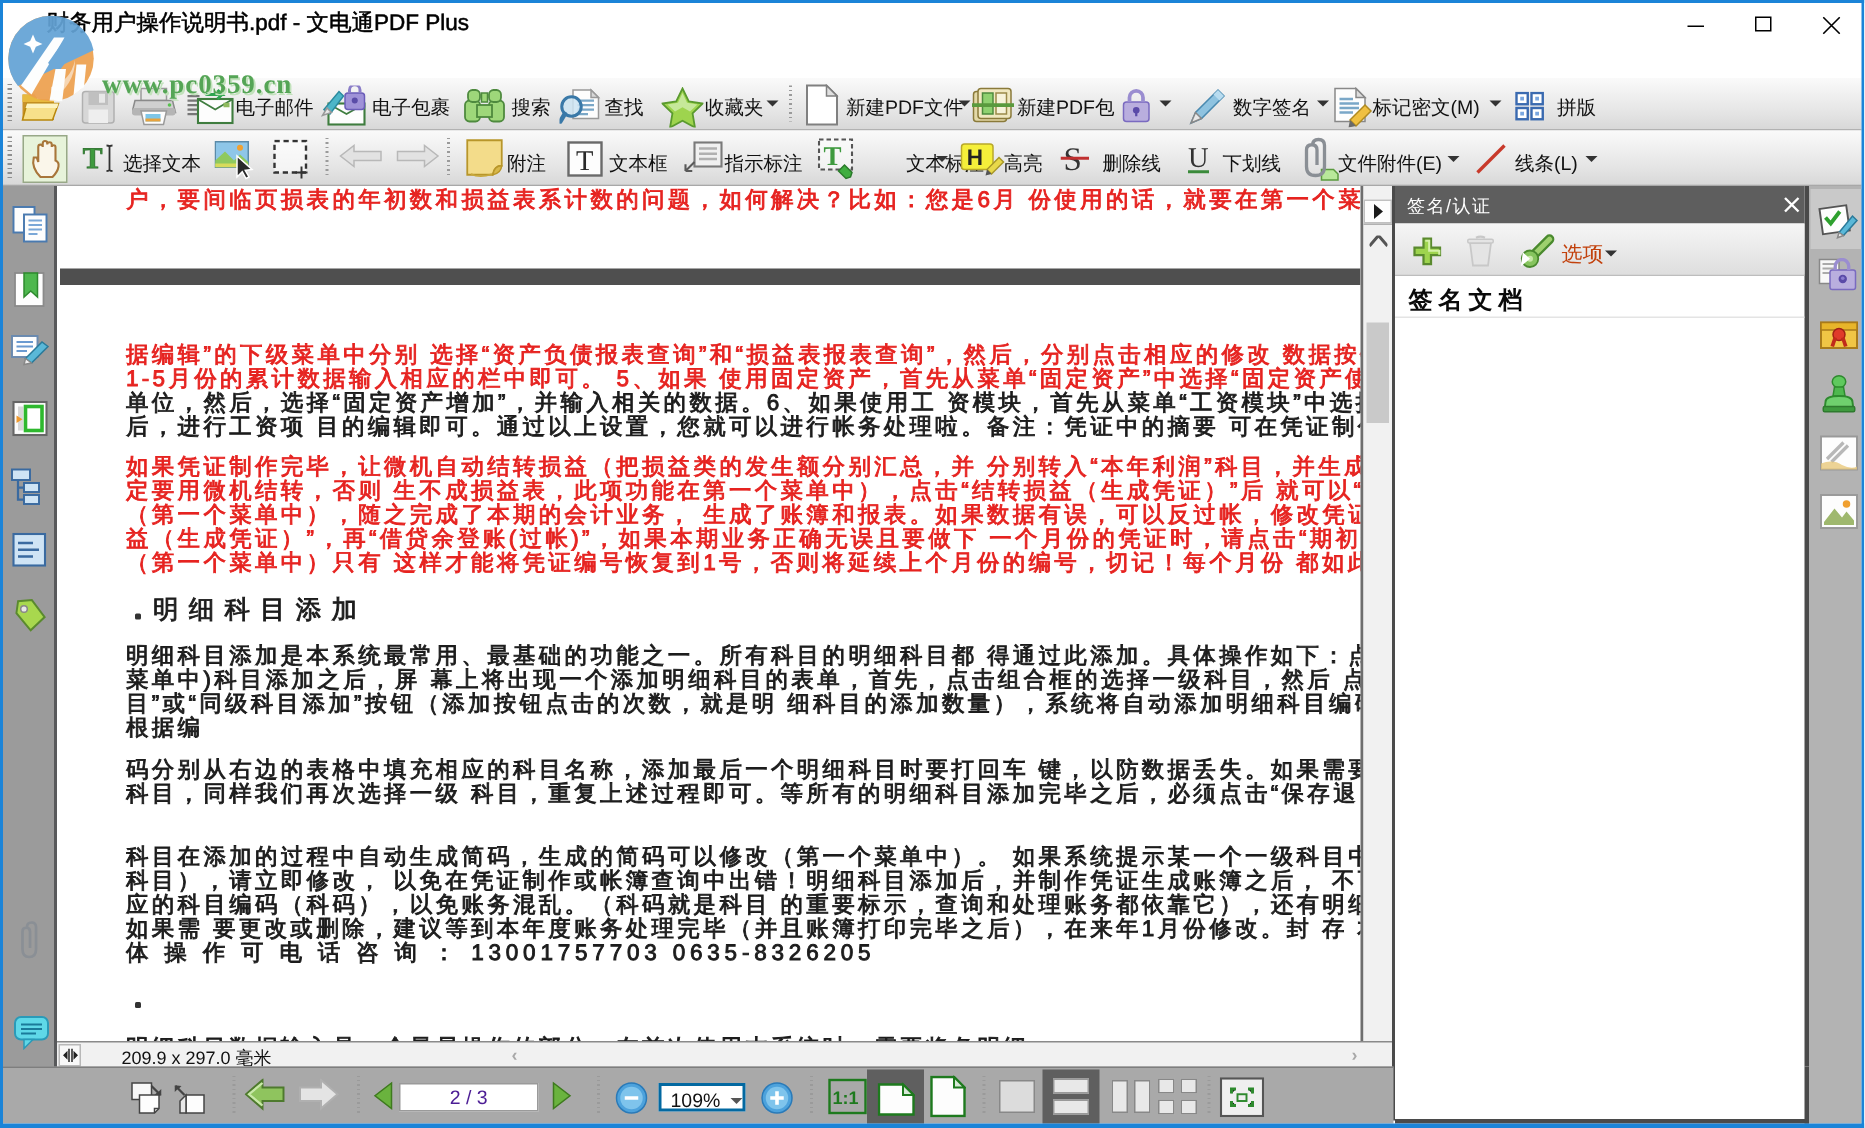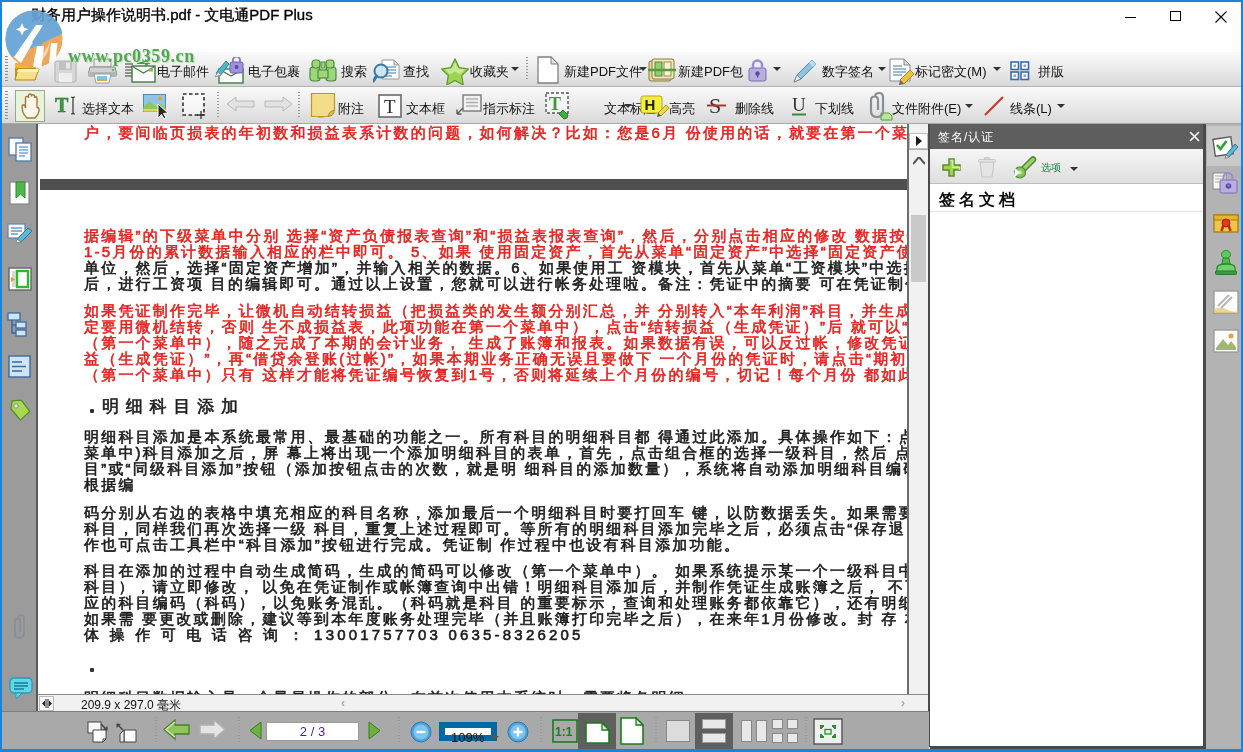--- a/index.html
+++ b/index.html
@@ -331,21 +331,20 @@
 <div class="dl red" style="left:44px;top:227px">益（生成凭证）”，再“借贷余登账(过帐)”，如果本期业务正确无误且要做下 一个月份的凭证时，请点击“期初数据处理（凭证）”，</div>
 <div class="dl red" style="left:44px;top:243px">（第一个菜单中）只有 这样才能将凭证编号恢复到1号，否则将延续上个月份的编号，切记！每个月份 都如此。</div>
 <div class="dl hd" style="left:62px;top:272px">明细科目添加</div>
       <div class="abs" style="left:50px;top:285px;width:4px;height:4px;background:#333;border-radius:1px"></div>
 <div class="dl" style="left:44px;top:305px">明细科目添加是本系统最常用、最基础的功能之一。所有科目的明细科目都 得通过此添加。具体操作如下：点击(工具栏或第一个</div>
 <div class="dl" style="left:44px;top:321px">菜单中)科目添加之后，屏 幕上将出现一个添加明细科目的表单，首先，点击组合框的选择一级科目，然后 点击“添加下级科</div>
 <div class="dl" style="left:44px;top:337px">目”或“同级科目添加”按钮（添加按钮点击的次数，就是明 细科目的添加数量），系统将自动添加明细科目编码。点击结束后，我们</div>
 <div class="dl" style="left:44px;top:353px">根据编</div>
 <div class="dl" style="left:44px;top:381px">码分别从右边的表格中填充相应的科目名称，添加最后一个明细科目时要打回车 键，以防数据丢失。如果需要添加其他科目的明细</div>
 <div class="dl" style="left:44px;top:397px">科目，同样我们再次选择一级 科目，重复上述过程即可。等所有的明细科目添加完毕之后，必须点击“保存退 出”按钮。当然上述工</div>
-<div class="dl" style="left:44px;top:413px">作也可点击工具栏中“科目添加”按钮进行完成。凭证制 作过程中也设有科目添加功能。</div>
 <div class="dl" style="left:44px;top:439px">科目在添加的过程中自动生成简码，生成的简码可以修改（第一个菜单中）。 如果系统提示某一个一级科目中有重号情况（指明细</div>
 <div class="dl" style="left:44px;top:455px">科目），请立即修改， 以免在凭证制作或帐簿查询中出错！明细科目添加后，并制作凭证生成账簿之后， 不可再修改明细科目对</div>
 <div class="dl" style="left:44px;top:471px">应的科目编码（科码），以免账务混乱。（科码就是科目 的重要标示，查询和处理账务都依靠它），还有明细科目不能轻易删除，</div>
 <div class="dl" style="left:44px;top:487px">如果需 要更改或删除，建议等到本年度账务处理完毕（并且账簿打印完毕之后），在来年1月份修改。封 存 本 年 账 务 ， 具</div>
 <div class="dl" style="left:44px;top:503px;letter-spacing:3.2px">体 操 作 可 电 话 咨 询 ： 13001757703 0635-8326205</div>
       <div class="abs" style="left:50px;top:544px;width:4px;height:4px;background:#333;border-radius:1px"></div>
 <div class="dl" style="left:44px;top:566px">明细科目数据输入是一个最易操作的部分，在首次使用本系统时，需要将各明细</div>
 </div>
 <div class="abs" id="docR"></div>
 <div class="abs" id="vscroll">
@@ -379,21 +378,21 @@
         <rect x="2.5" y="3.5" width="17" height="2.5" rx="1" fill="#e4e4e4" stroke="#c8c8c8"></rect>
         <path d="M8 2.5 q3 -1.5 6 0" fill="none" stroke="#c8c8c8" stroke-width="1.5"></path>
       </svg>
   <svg class="abs" style="left:83px;top:32px" width="24" height="24">
         <line x1="10" y1="13.5" x2="20" y2="3.5" stroke="#4a8a2e" stroke-width="6.5" stroke-linecap="round"></line>
         <line x1="10" y1="13.5" x2="20" y2="3.5" stroke="#9ed06e" stroke-width="3.5" stroke-linecap="round"></line>
         <circle cx="7" cy="16.5" r="5.5" fill="#86c45e" stroke="#4a8a2e" stroke-width="1.2"></circle>
         <circle cx="7" cy="16.5" r="2" fill="#c8e8a8"></circle>
         <path d="M1 21.5 L7 16.5 L2.2 12.2 Z" fill="#fff"></path>
       </svg>
-  <div class="abs" style="left:111px;top:37px;font-size:10px;color:#15803d">选项</div>
+  <div class="abs" style="left:111px;top:37px;font-size:14px;color:#c2410c">选项</div>
   <div class="caret" style="left:140px;top:43px"></div>
   <div class="abs" style="left:0;top:62px;width:275px;height:26px;border-bottom:1px solid #e4e4e4;font-size:16px;font-weight:bold;letter-spacing:4px;color:#0a0a0a">
         <span style="position:absolute;left:9px;top:4px">签名文档</span>
       </div>
 </div>
 <div class="abs" id="rstrip">
 <div class="abs" style="left:1px;top:2px;width:35px;height:40px;background:#c9c9c9"></div>
 <svg class="abs" style="left:6px;top:11px" width="27" height="25">
         <rect x="2" y="3" width="18" height="17" fill="#fdfdfd" stroke="#555" stroke-width="1.3" transform="rotate(-8 11 11)"></rect>
         <path d="M5 10 l3.5 4 l6 -8" fill="none" stroke="#2ea02e" stroke-width="2.6"></path>
@@ -476,21 +475,21 @@
 <div class="abs" style="left:264px;top:10px;width:93px;height:19px;background:#fff;border:1px solid #9a9a9a;font-size:13px;color:#4c1d95;text-align:center;line-height:17px">2 / 3</div>
 <svg class="abs" style="left:366px;top:9px" width="14" height="19">
         <path d="M1 1 L12 9.5 L1 18 Z" fill="#6ab33e" stroke="#3e7a1e"></path>
       </svg>
 <div class="vsep" style="left:396px"></div>
 <svg class="abs" style="left:408px;top:9px" width="22" height="22">
         <circle cx="11" cy="11" r="10" fill="#4da2dc" stroke="#2a7ab8"></circle>
         <circle cx="11" cy="11" r="7.5" fill="#7fc4ec"></circle>
         <path d="M6.5 11 h9" stroke="#fff" stroke-width="2.4"></path>
       </svg>
-<div class="abs" style="left:437px;top:10px;width:58px;height:19px;background:#fff;border:6px solid #0369a1;font-size:13px;color:#111">
+<div class="abs" style="left:437px;top:10px;width:58px;height:19px;background:#fff;border:2px solid #0369a1;font-size:13px;color:#111">
         <span style="position:absolute;left:6px;top:2px">109%</span>
         <span class="caret" style="left:46px;top:8px;border-top-color:#555"></span>
       </div>
 <svg class="abs" style="left:505px;top:9px" width="22" height="22">
         <circle cx="11" cy="11" r="10" fill="#4da2dc" stroke="#2a7ab8"></circle>
         <circle cx="11" cy="11" r="7.5" fill="#7fc4ec"></circle>
         <path d="M6.5 11 h9 M11 6.5 v9" stroke="#fff" stroke-width="2.4"></path>
       </svg>
 <div class="vsep" style="left:538px"></div>
 <svg class="abs" style="left:550px;top:5px" width="26" height="28">

